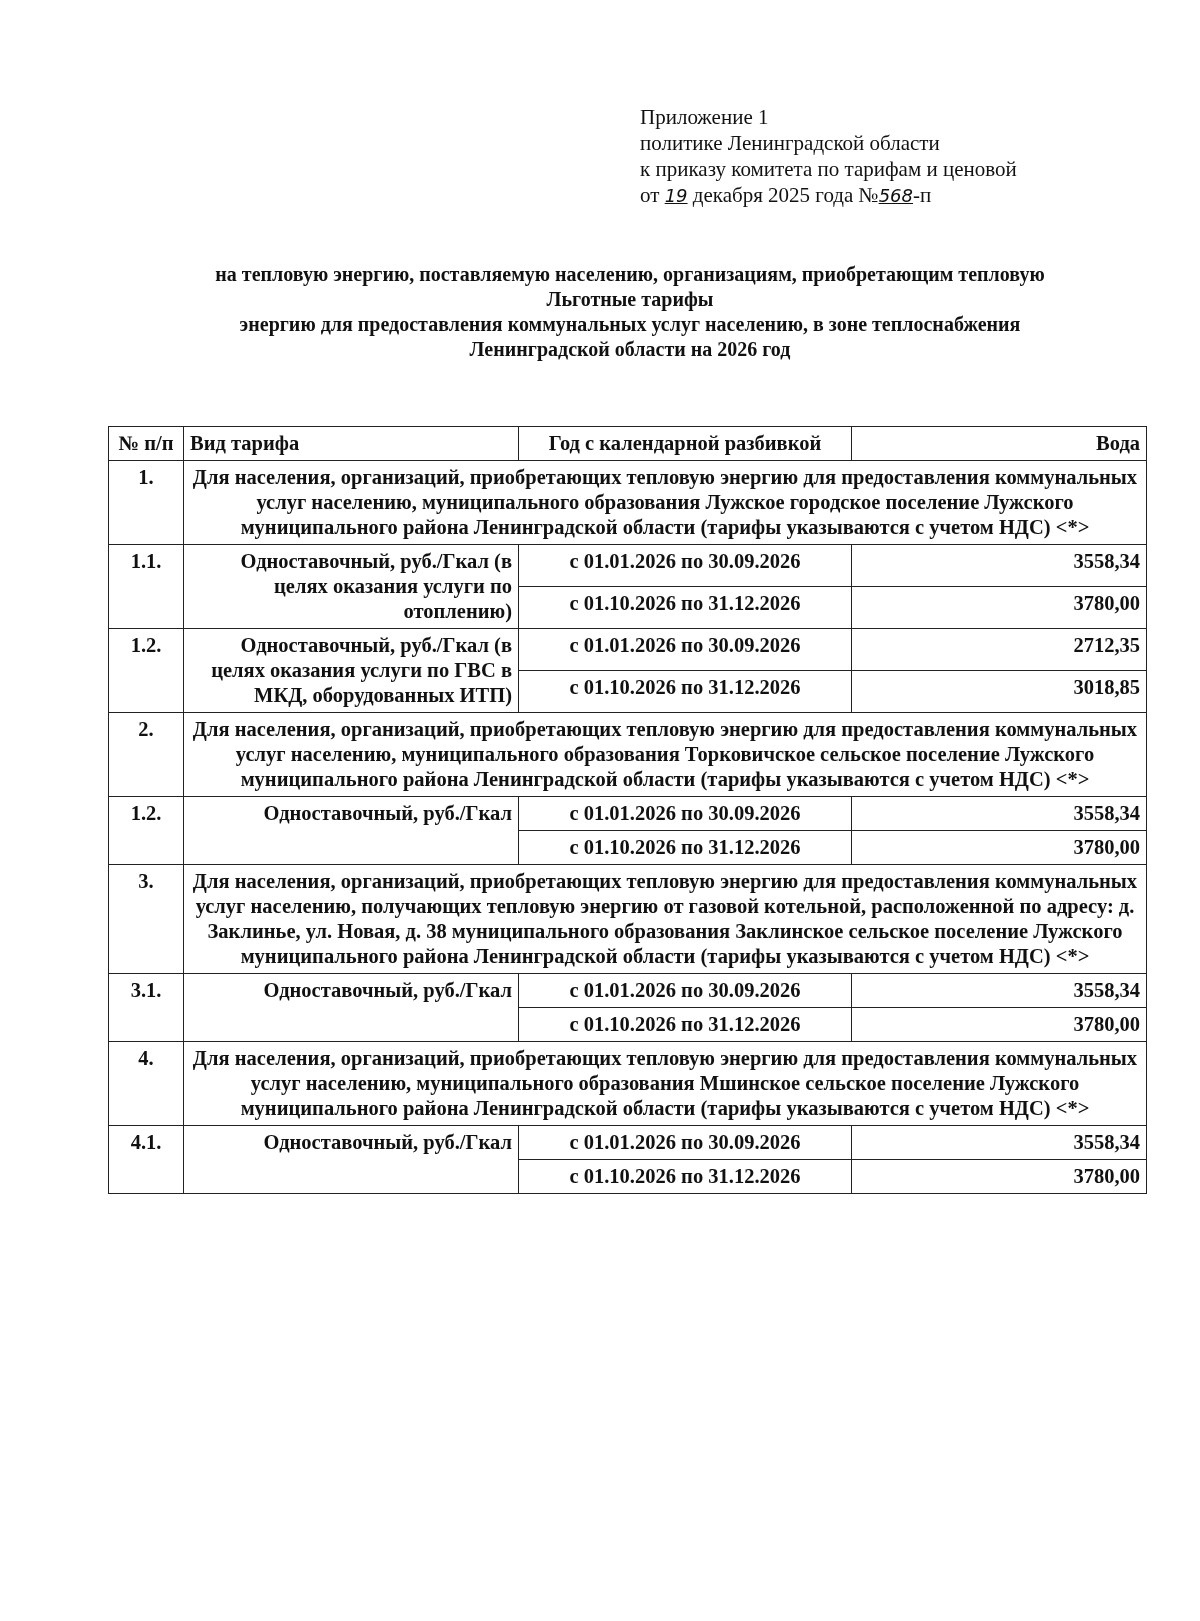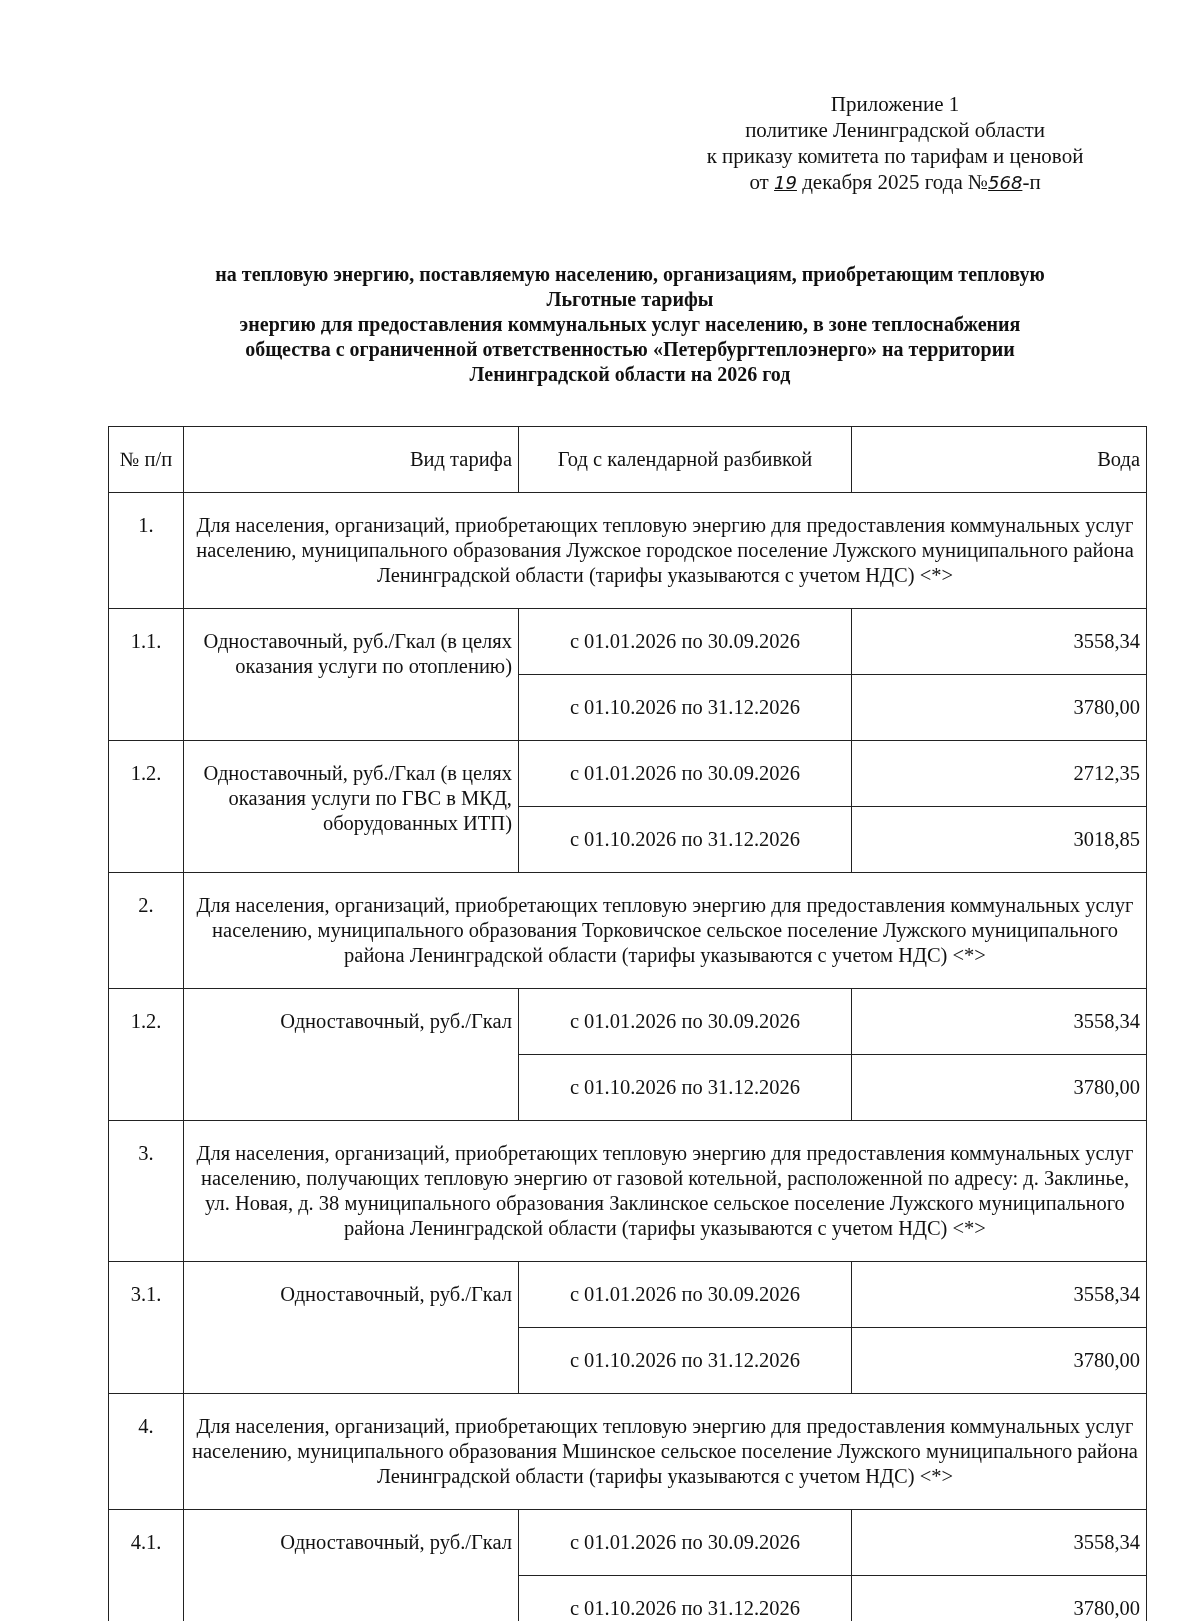--- a/index.html
+++ b/index.html
@@ -1,27 +1,27 @@
 <!DOCTYPE html>
 <html><head>
 <meta charset="utf-8">
 <style>
   html, body { margin:0; padding:0; background:#ffffff; }
   body { width:1200px; height:1621px; position:relative; overflow:hidden;
          font-family:"Liberation Serif","DejaVu Serif",serif; color:#111; }
-  .appendix { position:absolute; top:91px; left:640px; width:510px; text-align:center;
+  .appendix { position:absolute; top:104px; left:640px; width:510px; text-align:left;
               font-size:21px; line-height:26px; }
   .hw { font-family:"DejaVu Sans", sans-serif; font-style:italic; font-size:18px;
         text-decoration:underline; }
   .title { position:absolute; top:262px; left:105px; width:1050px; text-align:center;
            font-weight:bold; font-size:20px; line-height:25px; }
   table.tariffs { position:absolute; top:426px; left:108px; width:1039px;
                   border-collapse:collapse; font-size:20.5px; line-height:25px; }
-  table.tariffs td, table.tariffs th { border:1.5px solid #222; padding:20px 6px;
-                  vertical-align:top; font-weight:normal; }
+  table.tariffs td, table.tariffs th { border:1.5px solid #222; padding:4px 6px;
+                  vertical-align:top; font-weight:bold; }
   th { text-align:center; vertical-align:middle !important; }
   .c-num { width:62px; text-align:center; }
   .c-type { width:322px; text-align:right; }
   .c-period { width:320px; text-align:center;margin-top:36px; }
   .c-val { text-align:right; }
   .group td.desc { text-align:center; }
 </style>
 </head>
 <body>
 
@@ -29,29 +29,28 @@
   <div>Приложение 1</div>
   <div>политике Ленинградской области</div>
   <div>к приказу комитета по тарифам и ценовой</div>
   <div><span>от </span><span class="hw">19</span><span> декабря 2025 года №</span><span class="hw">568</span><span>-п</span></div>
 </div>
 
 <div class="title">
   <div>на тепловую энергию, поставляемую населению, организациям, приобретающим тепловую</div>
   <div>Льготные тарифы</div>
   <div>энергию для предоставления коммунальных услуг населению, в зоне теплоснабжения</div>
-  <div>общества с ограниченной ответственностью «Петербургтеплоэнерго» на территории</div>
   <div>Ленинградской области на 2026 год</div>
 </div>
 
 <table class="tariffs">
   <thead>
     <tr>
       <th class="c-num">№ п/п</th>
-      <th class="c-type" style="text-align:right">Вид тарифа</th>
+      <th class="c-type" style="text-align:left">Вид тарифа</th>
       <th class="c-period">Год с календарной разбивкой</th>
       <th class="c-val">Вода</th>
     </tr>
   </thead>
   <tbody>
 
     <tr class="group">
       <td class="c-num">1.</td>
       <td class="desc" colspan="3">Для населения, организаций, приобретающих тепловую энергию для предоставления коммунальных услуг населению, муниципального образования Лужское городское поселение Лужского муниципального района Ленинградской области (тарифы указываются с учетом НДС) &lt;*&gt;</td>
     </tr>

